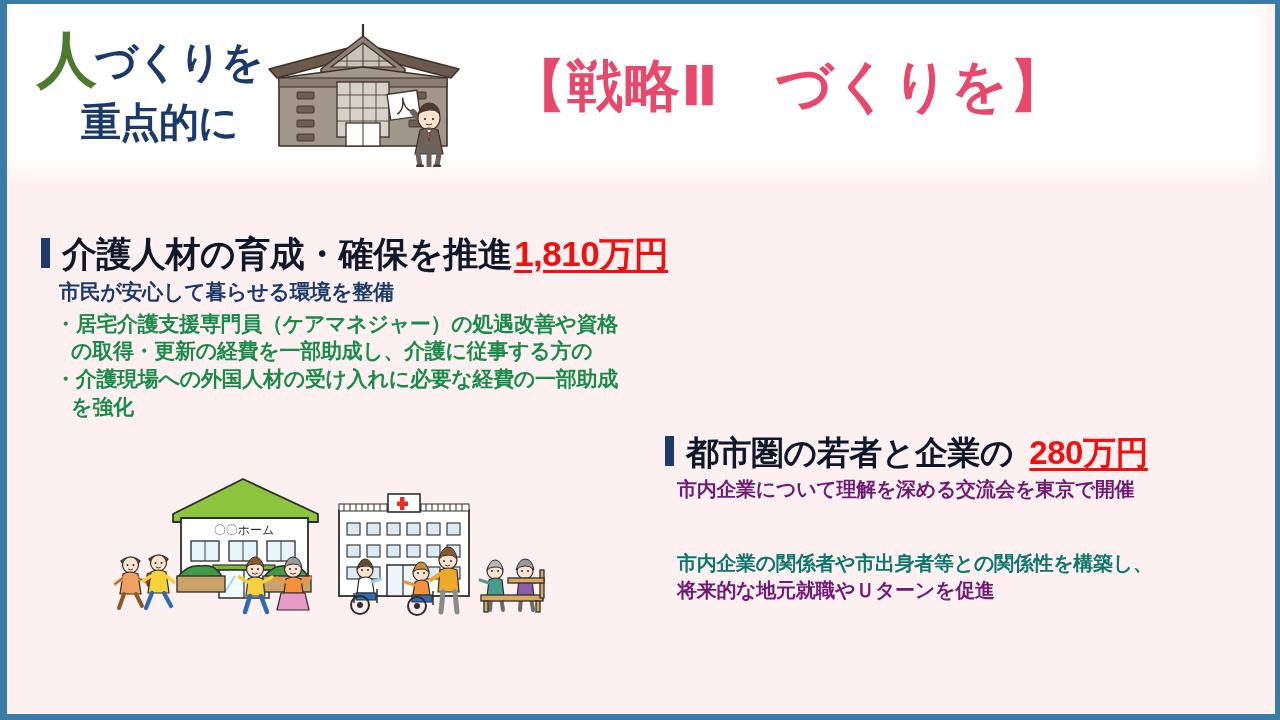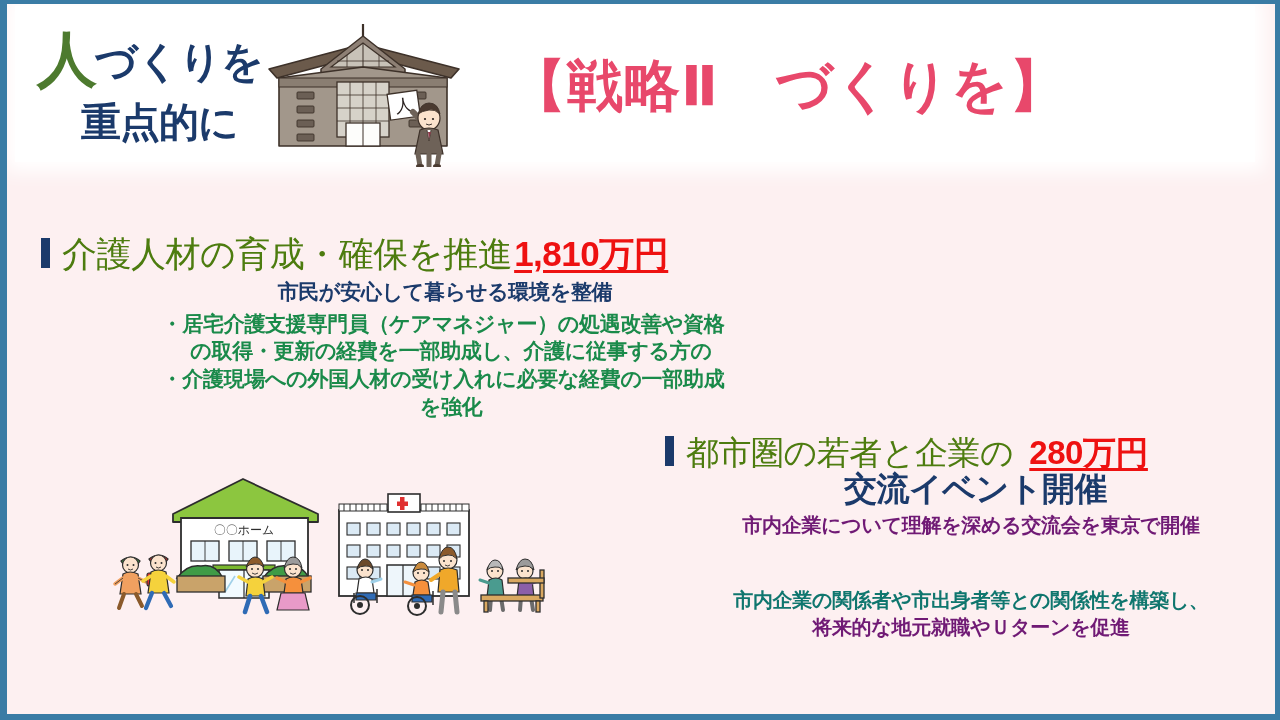--- a/index.html
+++ b/index.html
@@ -17,21 +17,20 @@
     position: relative;
     width: 1280px;
     height: 720px;
     box-sizing: border-box;
     background: #fdf0f1;
     border-left: 7px solid #3a7ca5;
     border-bottom: 6px solid #3a7ca5;
     border-top: 4px solid #3a7ca5;
     border-right: 5px solid #3a7ca5;
     overflow: hidden;
-    text-align: center;
   }
 
   
   #header-banner {
     position: absolute;
     left: 8px;
     top: 2px;
     width: 1240px;
     height: 156px;
     background: #ffffff;
@@ -117,22 +116,22 @@
     width: 9px;
     height: 30px;
     background: #1b3a6b;
     margin-right: 12px;
     flex: none;
     position: relative;
     top: 2px;
   }
   .head-title {
     font-size: 35px;
-    font-weight: normal;
-    color: #4d7c0f;
+    font-weight: bold;
+    color: #0f172a;
     letter-spacing: -0.5px;
   }
   .amount {
     font-size: 35px;
     font-weight: bold;
     color: #ee1111;
     text-decoration: underline;
     text-underline-offset: 4px;
     letter-spacing: -0.5px;
     margin-left: 2px;
@@ -521,21 +520,20 @@
       </g>
     </g>
   </svg>
 
   <div id="section-exchange">
     <div class="section-head">
       <span class="bullet-bar"></span>
       <span class="head-title">都市圏の若者と企業の</span>
       <span class="amount">280万円</span>
     </div>
-    <div class="head-line2">交流イベント開催</div>
     <div class="detail-list">
       <div class="detail-line">市内企業について理解を深める交流会を東京で開催</div>
       <div class="detail-line green">市内企業の関係者や市出身者等との関係性を構築し、</div>
       <div class="detail-line">将来的な地元就職やＵターンを促進</div>
     </div>
   </div>
 
 </div>
 
 </body></html>

